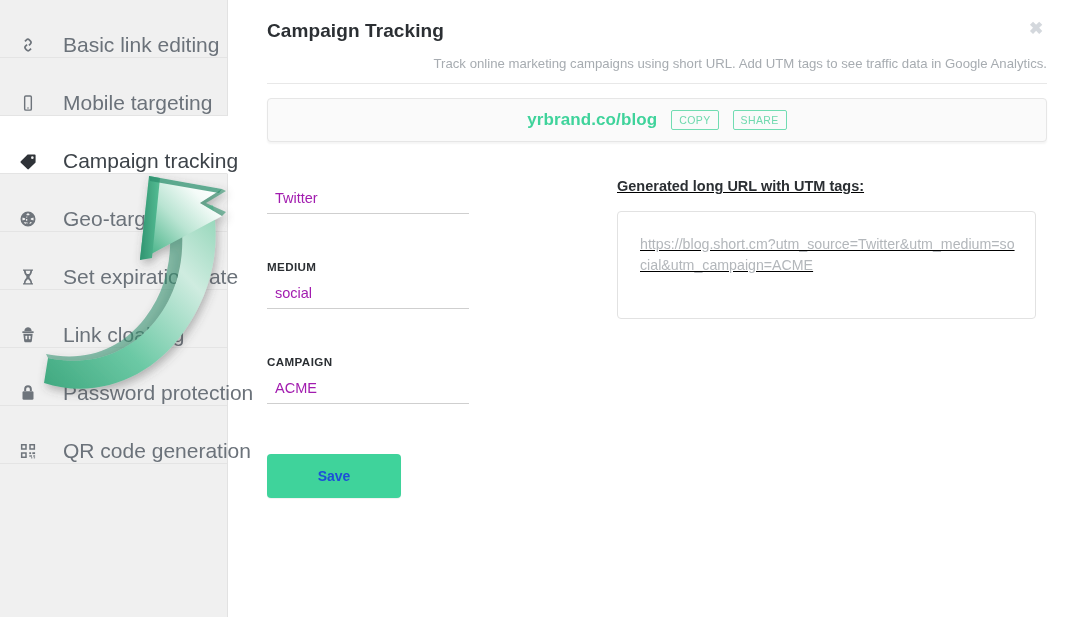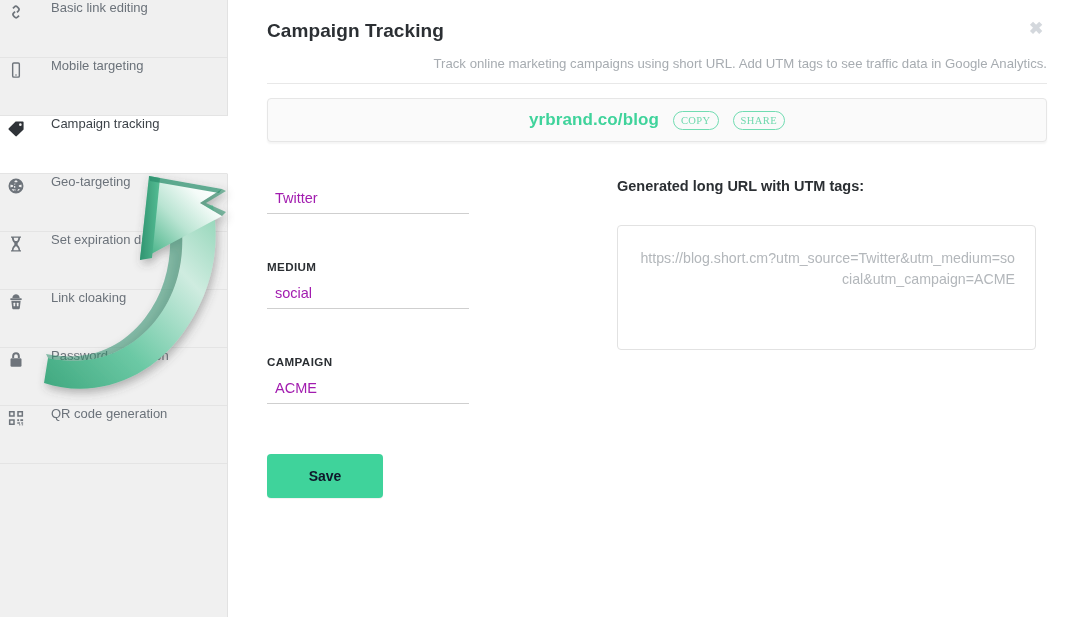--- a/index.html
+++ b/index.html
@@ -16,25 +16,25 @@
     width: 228px; height: 617px;
     background: #f0f0f0;
     border-right: 1px solid #e2e2e2;
     flex: 0 0 228px;
     position: relative;
     z-index: 1;
   }
   .side-item {
     height: 58px;
     display: flex;
-    align-items: flex-start;
-    padding-left: 6px;
+    align-items: flex-end;
+    padding-left: 18px;
     border-bottom: 1px solid #e4e4e4;
     color: #6b727a;
-    font-size: 13px;
+    font-size: 21px;
     background: #f0f0f0;
   }
   .side-item.active {
     background: #ffffff;
     color: #3d4349;
     border-right: 1px solid #ffffff;
     margin-right: -1px;
   }
   .side-icon {
     width: 30px; height: 24px;
@@ -100,32 +100,32 @@
     color: #3fd39b;
     font-size: 17px;
     font-weight: bold;
     letter-spacing: .1px;
   }
   .mini-btn {
     margin-left: 14px;
     border: 1px solid #71dcb2;
     color: #6fd9ae;
     background: #fafafa;
-    border-radius: 10px;
+    border-radius: 2px;
     font-size: 10.5px;
     padding: 3px 7px 3px 7px;
     letter-spacing: .4px;
     cursor: pointer;
-    font-family: Liberation Serif, serif;
+    font-family: Liberation Sans, sans-serif;
   }
 
   
   .cols { display: flex; margin-top: 36px; }
   .col-left { width: 350px; flex: 0 0 350px; }
-  .col-right { flex: 1 1 auto; padding-left: 0px; }
+  .col-right { flex: 1 1 auto; padding-left: 0px; text-decoration: underline; }
 
   .field-label {
     font-size: 11.6px;
     font-weight: bold;
     color: #2b2f33;
     letter-spacing: .4px;
   }
   .field-input {
     width: 202px;
     margin-top: 8px;
@@ -140,39 +140,38 @@
     display: block;
   }
   .field-block { margin-bottom: 46px; }
 
   .gen-title {
     font-size: 14.5px;
     font-weight: bold;
     color: #2b2f33;
   }
   .gen-box {
-    margin-top: 31px;
+    margin-top: 17px;
     width: 419px;
-    height: 125px;
+    height: 108px;
     border: 1px solid #e2e2e2;
     border-radius: 4px;
     padding: 22px 20px 0 22px;
     color: #b3b7bb;
     font-size: 14.2px;
     line-height: 20.5px;
     word-break: break-all;
     overflow: hidden;
-    text-align: right;
   }
 
   .save-btn {
     margin-top: 4px;
-    width: 116px; height: 44px;
+    width: 134px; height: 44px;
     background: #3fd39b;
-    color: #0f172a;
+    color: #1d4ed8;
     font-size: 14px;
     font-weight: bold;
     border: none;
     border-radius: 4px;
     cursor: pointer;
     font-family: "Liberation Sans", sans-serif;
     box-shadow: 0 1px 1px rgba(0,0,0,0.06);
   }
 
   

